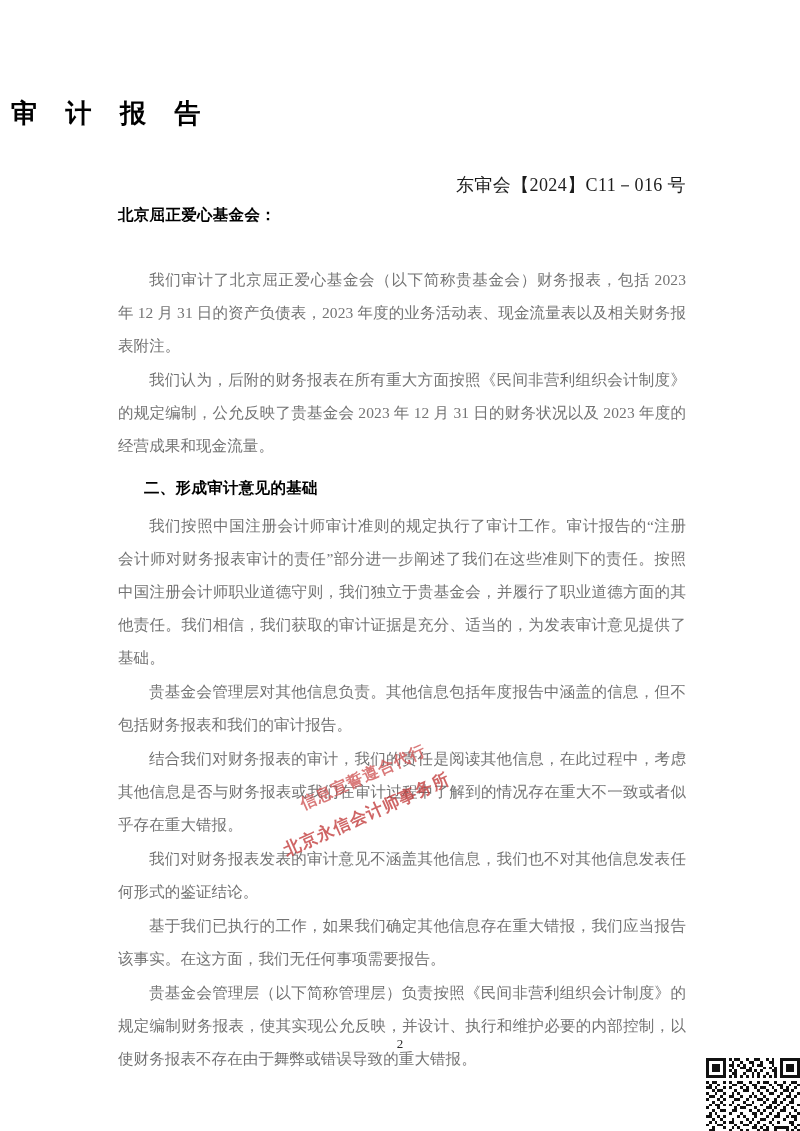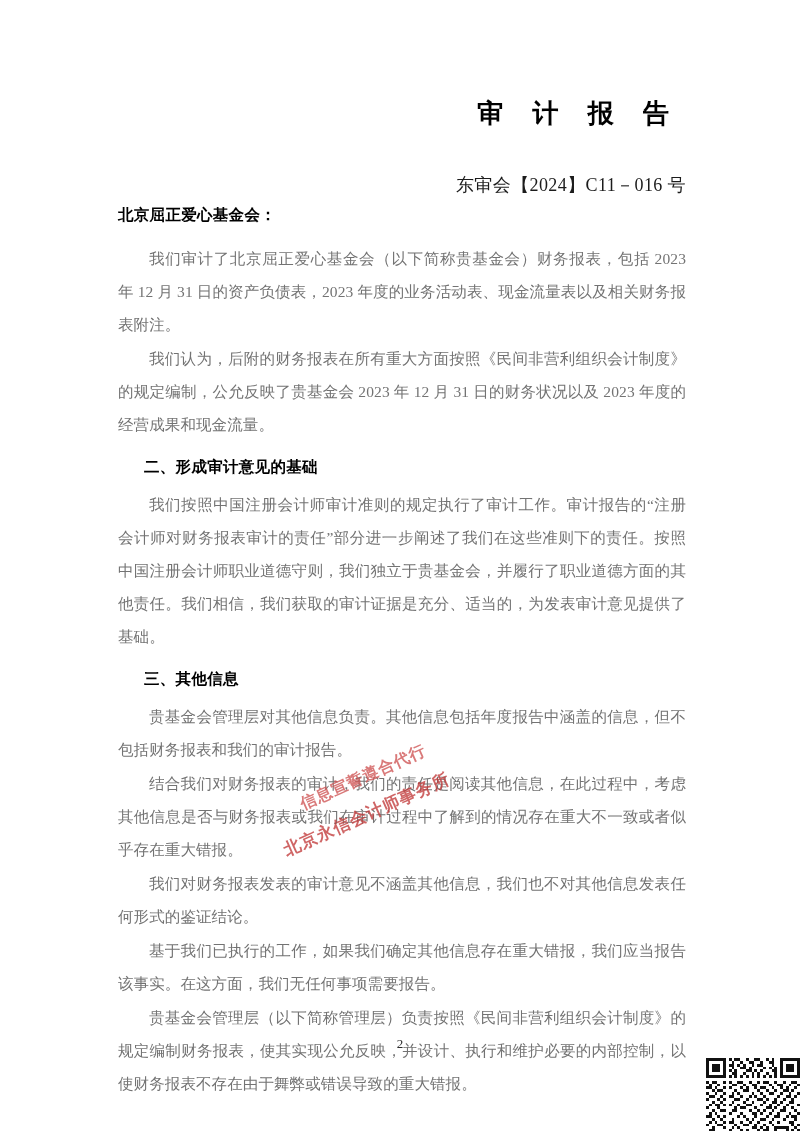--- a/index.html
+++ b/index.html
@@ -19,22 +19,22 @@
     overflow: hidden;
     box-sizing: border-box;
   }
 
   
   .doc-title {
     position: absolute;
     top: 96px;
     left: 0;
     width: 680px;
-    text-align: right;
-    font-family: Liberation Sans, sans-serif;
+    text-align: left;
+    font-family: Liberation Serif, serif;
     font-weight: bold;
     font-size: 26px;
     letter-spacing: 11px;
     text-indent: 11px;
     color: #000000;
   }
 
   
   .doc-number {
     position: absolute;
@@ -53,21 +53,21 @@
     top: 205px;
     left: 118px;
     width: 568px;
   }
 
   .addressee {
     font-family: "DejaVu Sans", "Liberation Sans", sans-serif;
     font-weight: bold;
     font-size: 15.5px;
     color: #000000;
-    margin: 0 0 16px 0;
+    margin: 0 0 37px 0;
     letter-spacing: 0.3px;
   }
 
   .section-heading {
     font-family: "DejaVu Sans", "Liberation Sans", sans-serif;
     font-weight: bold;
     font-size: 15.5px;
     color: #000000;
     margin: 16px 0 10px 0;
     text-indent: 26px;
@@ -147,21 +147,20 @@
 
   <div class="body-block">
     <div class="addressee">北京屈正爱心基金会：</div>
 
     <p class="para">我们审计了北京屈正爱心基金会（以下简称贵基金会）财务报表，包括 2023 年 12 月 31 日的资产负债表，2023 年度的业务活动表、现金流量表以及相关财务报表附注。</p>
     <p class="para">我们认为，后附的财务报表在所有重大方面按照《民间非营利组织会计制度》的规定编制，公允反映了贵基金会 2023 年 12 月 31 日的财务状况以及 2023 年度的经营成果和现金流量。</p>
 
     <div class="section-heading">二、形成审计意见的基础</div>
     <p class="para">我们按照中国注册会计师审计准则的规定执行了审计工作。审计报告的“注册会计师对财务报表审计的责任”部分进一步阐述了我们在这些准则下的责任。按照中国注册会计师职业道德守则，我们独立于贵基金会，并履行了职业道德方面的其他责任。我们相信，我们获取的审计证据是充分、适当的，为发表审计意见提供了基础。</p>
 
-    <div class="section-heading">三、其他信息</div>
     <p class="para">贵基金会管理层对其他信息负责。其他信息包括年度报告中涵盖的信息，但不包括财务报表和我们的审计报告。</p>
     <p class="para">结合我们对财务报表的审计，我们的责任是阅读其他信息，在此过程中，考虑其他信息是否与财务报表或我们在审计过程中了解到的情况存在重大不一致或者似乎存在重大错报。</p>
     <p class="para">我们对财务报表发表的审计意见不涵盖其他信息，我们也不对其他信息发表任何形式的鉴证结论。</p>
     <p class="para">基于我们已执行的工作，如果我们确定其他信息存在重大错报，我们应当报告该事实。在这方面，我们无任何事项需要报告。</p>
 
     <p class="para">贵基金会管理层（以下简称管理层）负责按照《民间非营利组织会计制度》的规定编制财务报表，使其实现公允反映，并设计、执行和维护必要的内部控制，以使财务报表不存在由于舞弊或错误导致的重大错报。</p>
   </div>
 
   <div class="seal-watermark">
     <div class="seal-text">北京永信会计师事务所</div>

